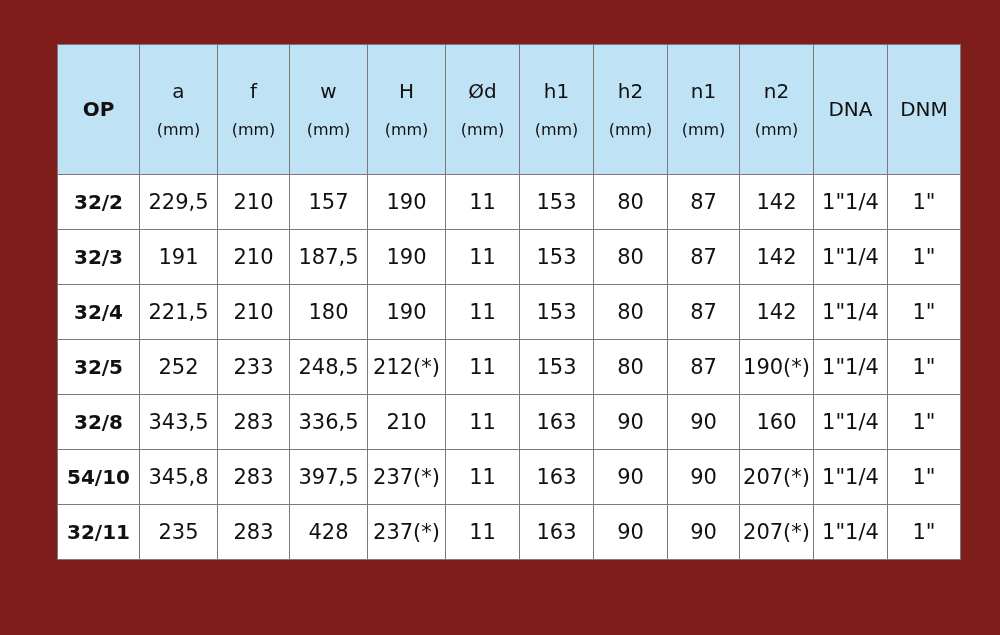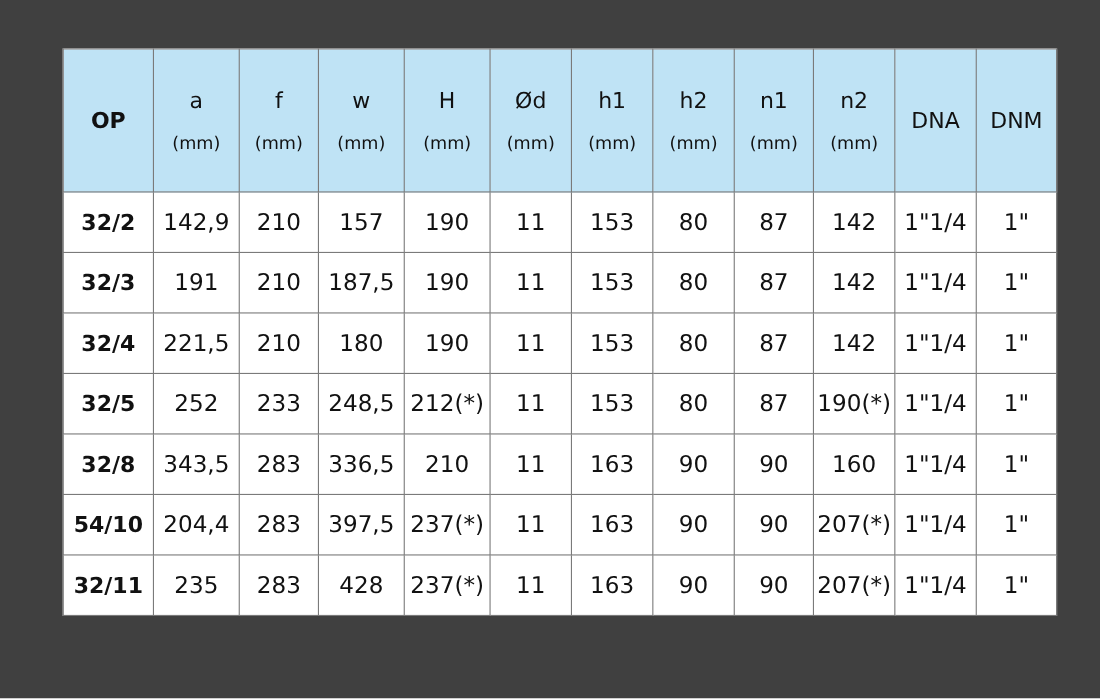--- a/index.html
+++ b/index.html
@@ -7,21 +7,21 @@
     padding: 0;
     background: #ffffff;
     width: 1000px;
     height: 635px;
     font-family: "DejaVu Sans", sans-serif;
   }
   .page {
     position: relative;
     width: 1000px;
     height: 635px;
-    background: #404040;
+    background: #7f1d1d;
     box-sizing: border-box;
   }
   .table-wrap {
     position: absolute;
     left: 57px;
     top: 44px;
     width: 903px;
   }
   table.spec {
     border-collapse: collapse;
@@ -146,21 +146,21 @@
             <span class="sym">DNA</span>
           </th>
           <th class="nounit">
             <span class="sym">DNM</span>
           </th>
         </tr>
       </thead>
       <tbody>
         <tr>
           <td class="op-cell">32/2</td>
-          <td>142,9</td>
+          <td>229,5</td>
           <td>210</td>
           <td>157</td>
           <td>190</td>
           <td>11</td>
           <td>153</td>
           <td>80</td>
           <td>87</td>
           <td>142</td>
           <td>1"1/4</td>
           <td>1"</td>
@@ -216,21 +216,21 @@
           <td>11</td>
           <td>163</td>
           <td>90</td>
           <td>90</td>
           <td>160</td>
           <td>1"1/4</td>
           <td>1"</td>
         </tr>
         <tr>
           <td class="op-cell">54/10</td>
-          <td>204,4</td>
+          <td>345,8</td>
           <td>283</td>
           <td>397,5</td>
           <td>237(*)</td>
           <td>11</td>
           <td>163</td>
           <td>90</td>
           <td>90</td>
           <td>207(*)</td>
           <td>1"1/4</td>
           <td>1"</td>

